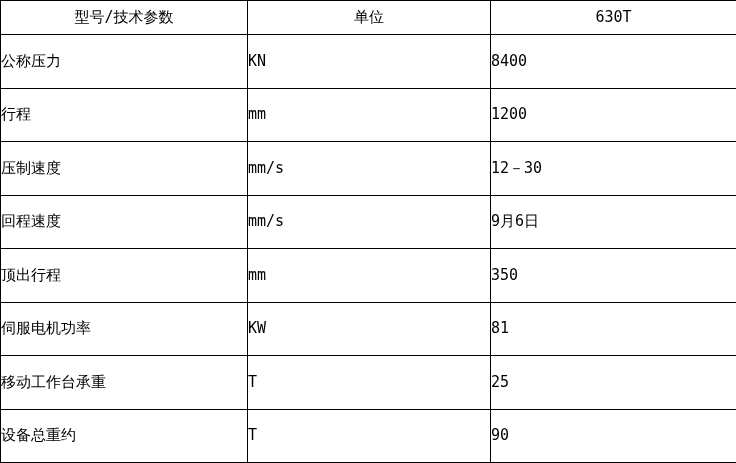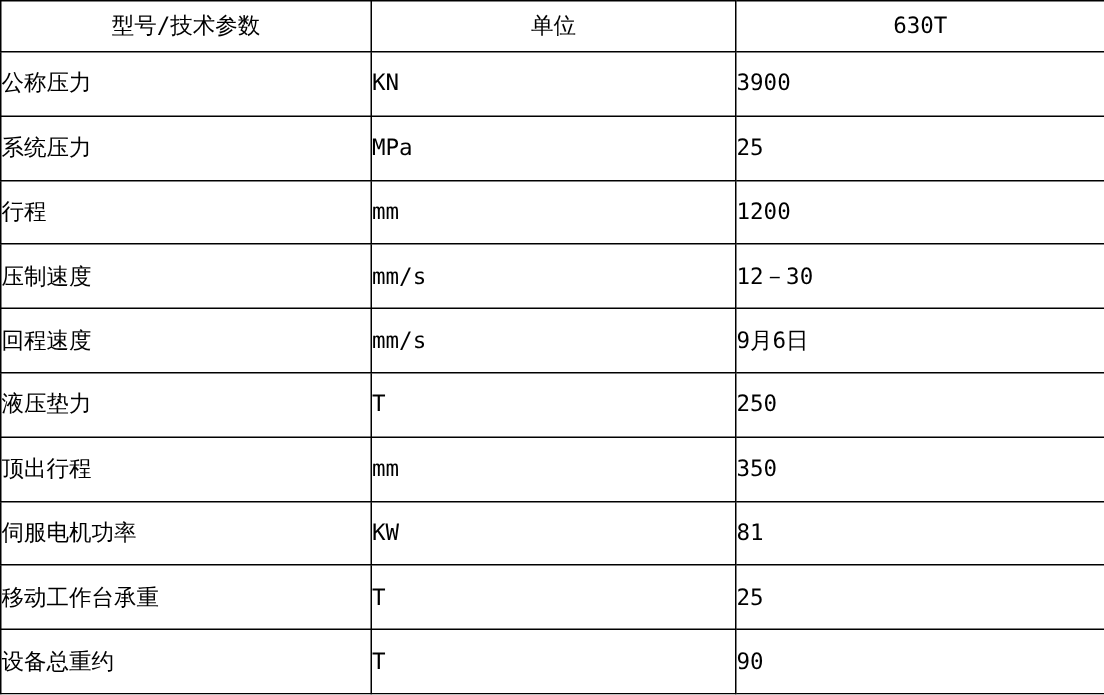--- a/index.html
+++ b/index.html
@@ -50,28 +50,23 @@
     <tr>
       <th>型号/技术参数</th>
       <th>单位</th>
       <th>630T</th>
     </tr>
   </thead>
   <tbody id="table-body">
   <tr>
     <td>公称压力</td>
     <td>KN</td>
-    <td>3900</td>
+    <td>8400</td>
   </tr>
 
-  <tr>
-    <td>系统压力</td>
-    <td>MPa</td>
-    <td>25</td>
-  </tr>
 
   <tr>
     <td>行程</td>
     <td>mm</td>
     <td>1200</td>
   </tr>
 
 
 
 
@@ -80,25 +75,20 @@
     <td>mm/s</td>
     <td>12－30</td>
   </tr>
 
   <tr>
     <td>回程速度</td>
     <td>mm/s</td>
     <td>9月6日</td>
   </tr>
 
-  <tr>
-    <td>液压垫力</td>
-    <td>T</td>
-    <td>250</td>
-  </tr>
 
   <tr>
     <td>顶出行程</td>
     <td>mm</td>
     <td>350</td>
   </tr>
 
   <tr>
     <td>伺服电机功率</td>
     <td>KW</td>

